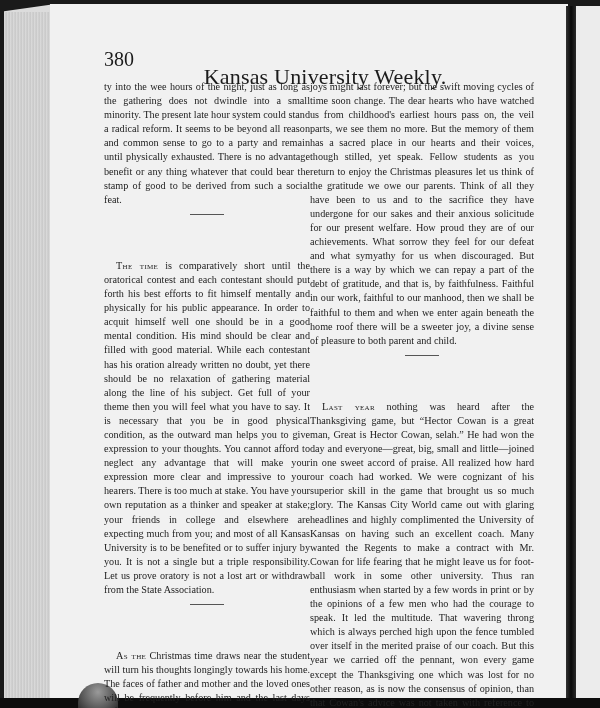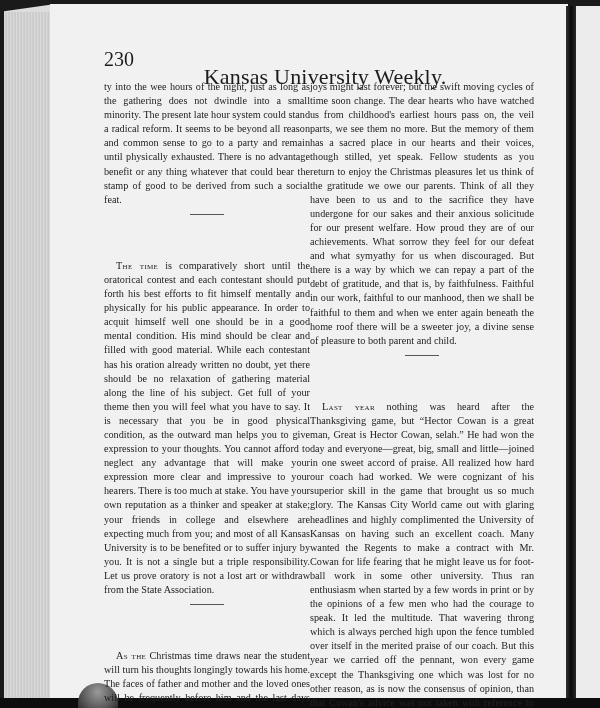--- a/index.html
+++ b/index.html
@@ -67,21 +67,21 @@
 
 <div class="page-edges-top"></div>
 <div class="page-edges"></div>
 <div class="page"></div>
 <div class="gutter"></div>
 <div class="next-page"></div>
 <div class="bottom-shadow"></div>
 <div class="thumb"></div>
 
 <div class="header">
-  <span class="page-number">230</span>
+  <span class="page-number">380</span>
   <div class="journal-title">Kansas University Weekly.</div>
 </div>
 
 <div class="column col-left">
   <p class="para">ty into the wee hours of the night, just as long as the gathering does not dwindle into a small minority. The present late hour system could stand a radical reform. It seems to be beyond all reason and common sense to go to a party and remain until physically exhausted. There is no advantage benefit or any thing whatever that could bear the stamp of good to be derived from such a social feat.</p>
   <div class="rule"></div>
   <p class="para indent"><span class="sc">The time</span><span> is comparatively short until the oratorical contest and each contestant should put forth his best efforts to fit himself mentally and physically for his public appearance. In order to acquit himself well one should be in a good mental condition. His mind should be clear and filled with good material. While each contestant has his oration already written no doubt, yet there should be no relaxation of gathering material along the line of his subject. Get full of your theme then you will feel what you have to say. It is necessary that you be in good physical condition, as the outward man helps you to give expression to your thoughts. You cannot afford to neglect any advantage that will make your expression more clear and impressive to your hearers. There is too much at stake. You have your own reputation as a thinker and speaker at stake; your friends in college and elsewhere are expecting much from you; and most of all Kansas University is to be benefited or to suffer injury by you. It is not a single but a triple responsibility. Let us prove oratory is not a lost art or withdraw from the State Association.</span></p>
   <div class="rule"></div>
   <p class="para indent"><span class="sc">As the</span><span> Christmas time draws near the student will turn his thoughts longingly towards his home. The faces of father and mother and the loved ones will be frequently before him and the last days before vacation will seem long, all too long. The joys and pleasures of retiring to a home where we know we shall be welcomed with gladness, are certainly among the sweetest of life. Happy moments are those when we reach the home and hear again familiar voices and look into those pleasant faces. One could almost wish that such</span></p>
 </div>

